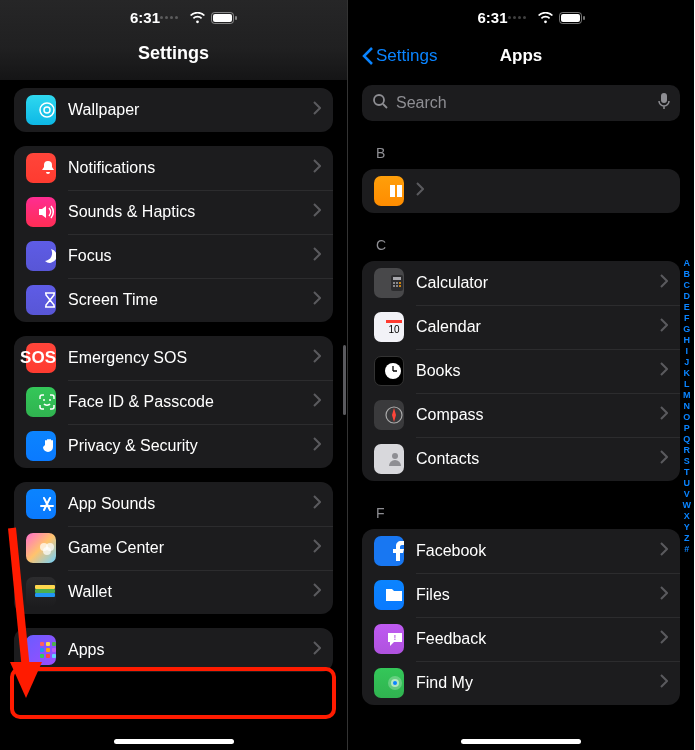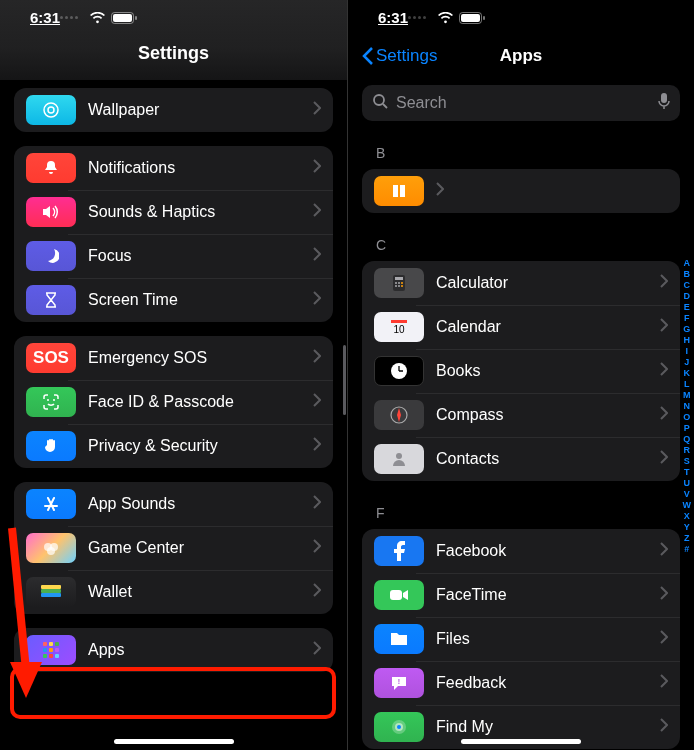--- a/index.html
+++ b/index.html
@@ -15,25 +15,24 @@
     width: 347px; height: 750px;
     background: #000;
     color: #fff;
     overflow: hidden;
   }
   .phone + .phone { border-left: 1px solid #333; }
   
   .status-bar {
     position: absolute; top: 0; left: 0; right: 0;
     height: 32px;
-    display: flex; align-items: center; justify-content: flex-start;
-    padding: 3px 22px 0 30px;
+    display: flex; align-items: center; justify-content: center;
+    padding: 3px 22px 0 42px;
     font-size: 15px; font-weight: 600;
     z-index: 10;
-    text-decoration: underline;
   }
   .status-icons { display: flex; align-items: center; gap: 5px; }
   .dots { display: flex; gap: 2px; opacity: .25; margin-right: 6px; }
   .dots span { width: 3px; height: 3px; border-radius: 50%; background: #fff; }
   .wifi svg, .battery svg { display: block; }
   
   .nav-large {
     height: 80px;
     background: linear-gradient(#262627, #202021 60%, #151516);
     display: flex; align-items: flex-end; justify-content: center;
@@ -86,23 +85,23 @@
     display: flex; align-items: center;
     min-height: 44px;
     padding: 6px 12px 6px 12px;
     position: relative;
   }
   .row + .row::before {
     content: ""; position: absolute; left: 54px; right: 0; top: 0;
     height: 1px; background: #2c2c2e;
   }
   .row .icon {
-    width: 50px; height: 30px; border-radius: 7px;
+    width: 30px; height: 30px; border-radius: 7px;
     margin-right: 12px; flex-shrink: 0;
-    display: flex; align-items: center; justify-content: center;
+    display: flex; align-items: center; justify-content: flex-end;
     font-size: 17px; color: #fff;
   }
   .row .label { flex: 1; font-size: 16px; color: #fff; }
   .row .chev { color: #5a5a5e; }
   
   .letter-header {
     margin: 24px 28px 6px;
     font-size: 14px; color: #8e8e93;
   }
   
@@ -494,32 +493,20 @@
 
     <div class="letter-header">F</div>
     <div class="group tight-top">
       <div class="row">
         <span class="icon bg-fb">
           <svg width="12" height="20" viewBox="0 0 12 20">
               <path d="M8 20v-8h3l1-4H8V6c0-1 .5-2 2-2h2V0H9C6 0 4 2 4 5v3H1v4h3v8z" fill="#fff"></path>
             </svg>
         </span>
         <span class="label">Facebook</span>
-        <span class="chev"><svg width="8" height="14" viewBox="0 0 8 14">
-              <path d="M1 1l6 6-6 6" fill="none" stroke="currentColor" stroke-width="2"></path>
-            </svg></span>
-      </div>
-      <div class="row">
-        <span class="icon bg-ft">
-          <svg width="20" height="14" viewBox="0 0 20 14">
-              <rect x="1" y="2" width="12" height="10" rx="3" fill="#fff"></rect>
-              <path d="M14 5l5-3v10l-5-3z" fill="#fff"></path>
-            </svg>
-        </span>
-        <span class="label">FaceTime</span>
         <span class="chev"><svg width="8" height="14" viewBox="0 0 8 14">
               <path d="M1 1l6 6-6 6" fill="none" stroke="currentColor" stroke-width="2"></path>
             </svg></span>
       </div>
       <div class="row">
         <span class="icon bg-blue">
           <svg width="20" height="16" viewBox="0 0 20 16">
               <path d="M2 2h6l2 2h8v10H2z" fill="#fff"></path>
             </svg>
         </span>

